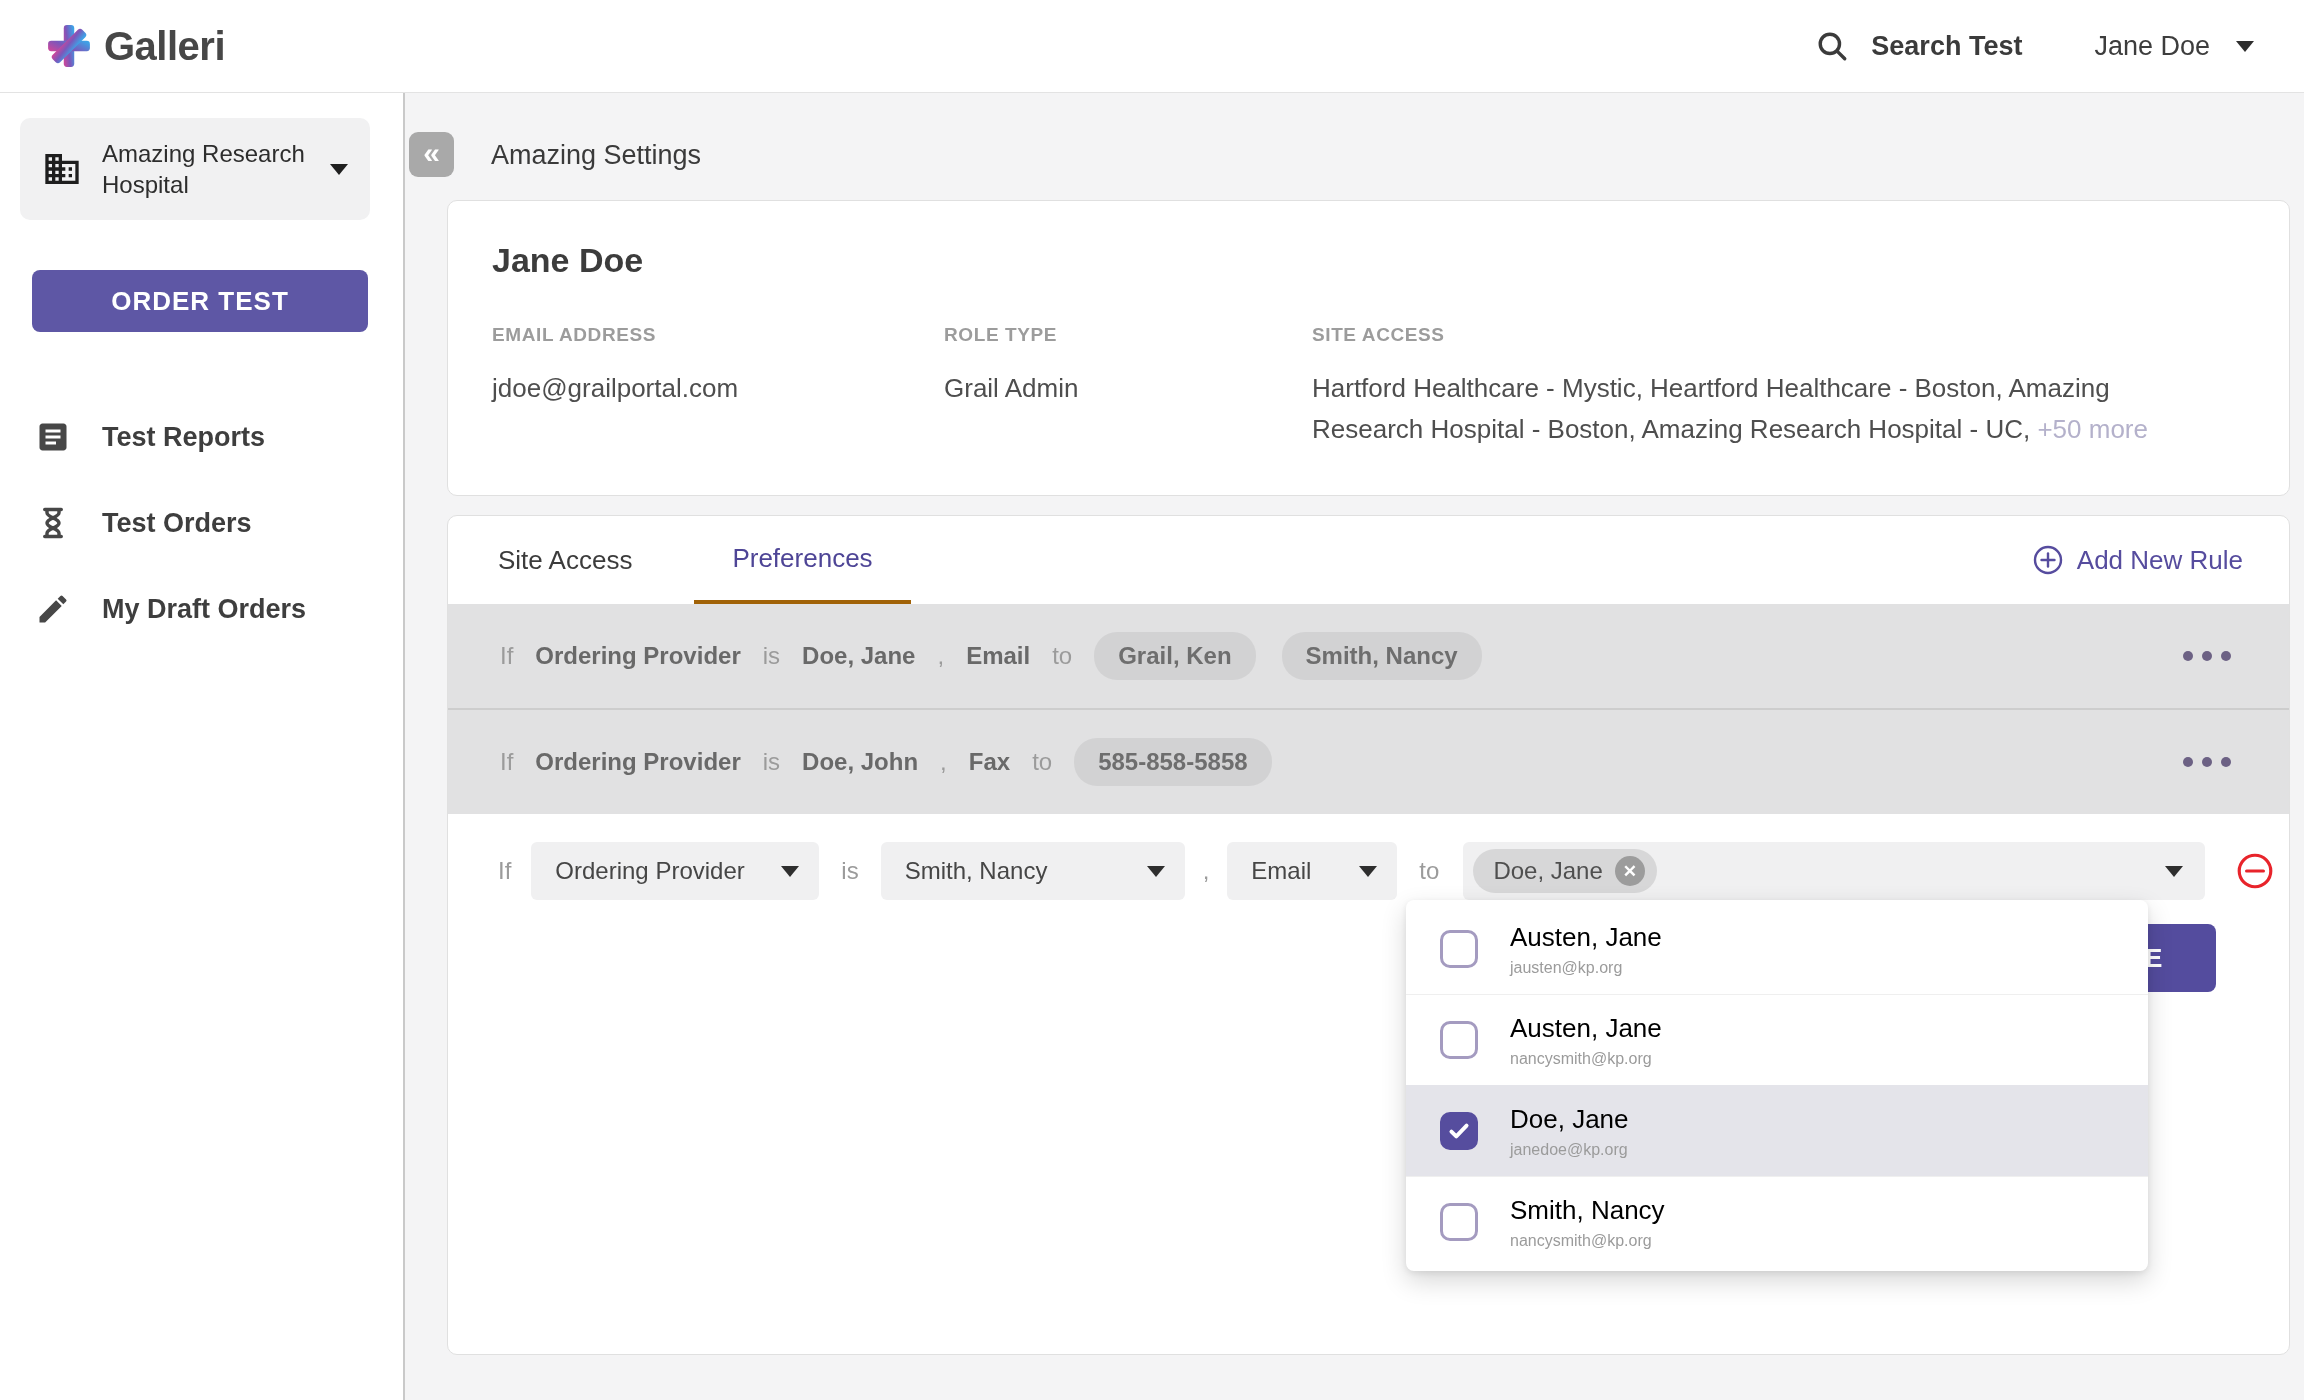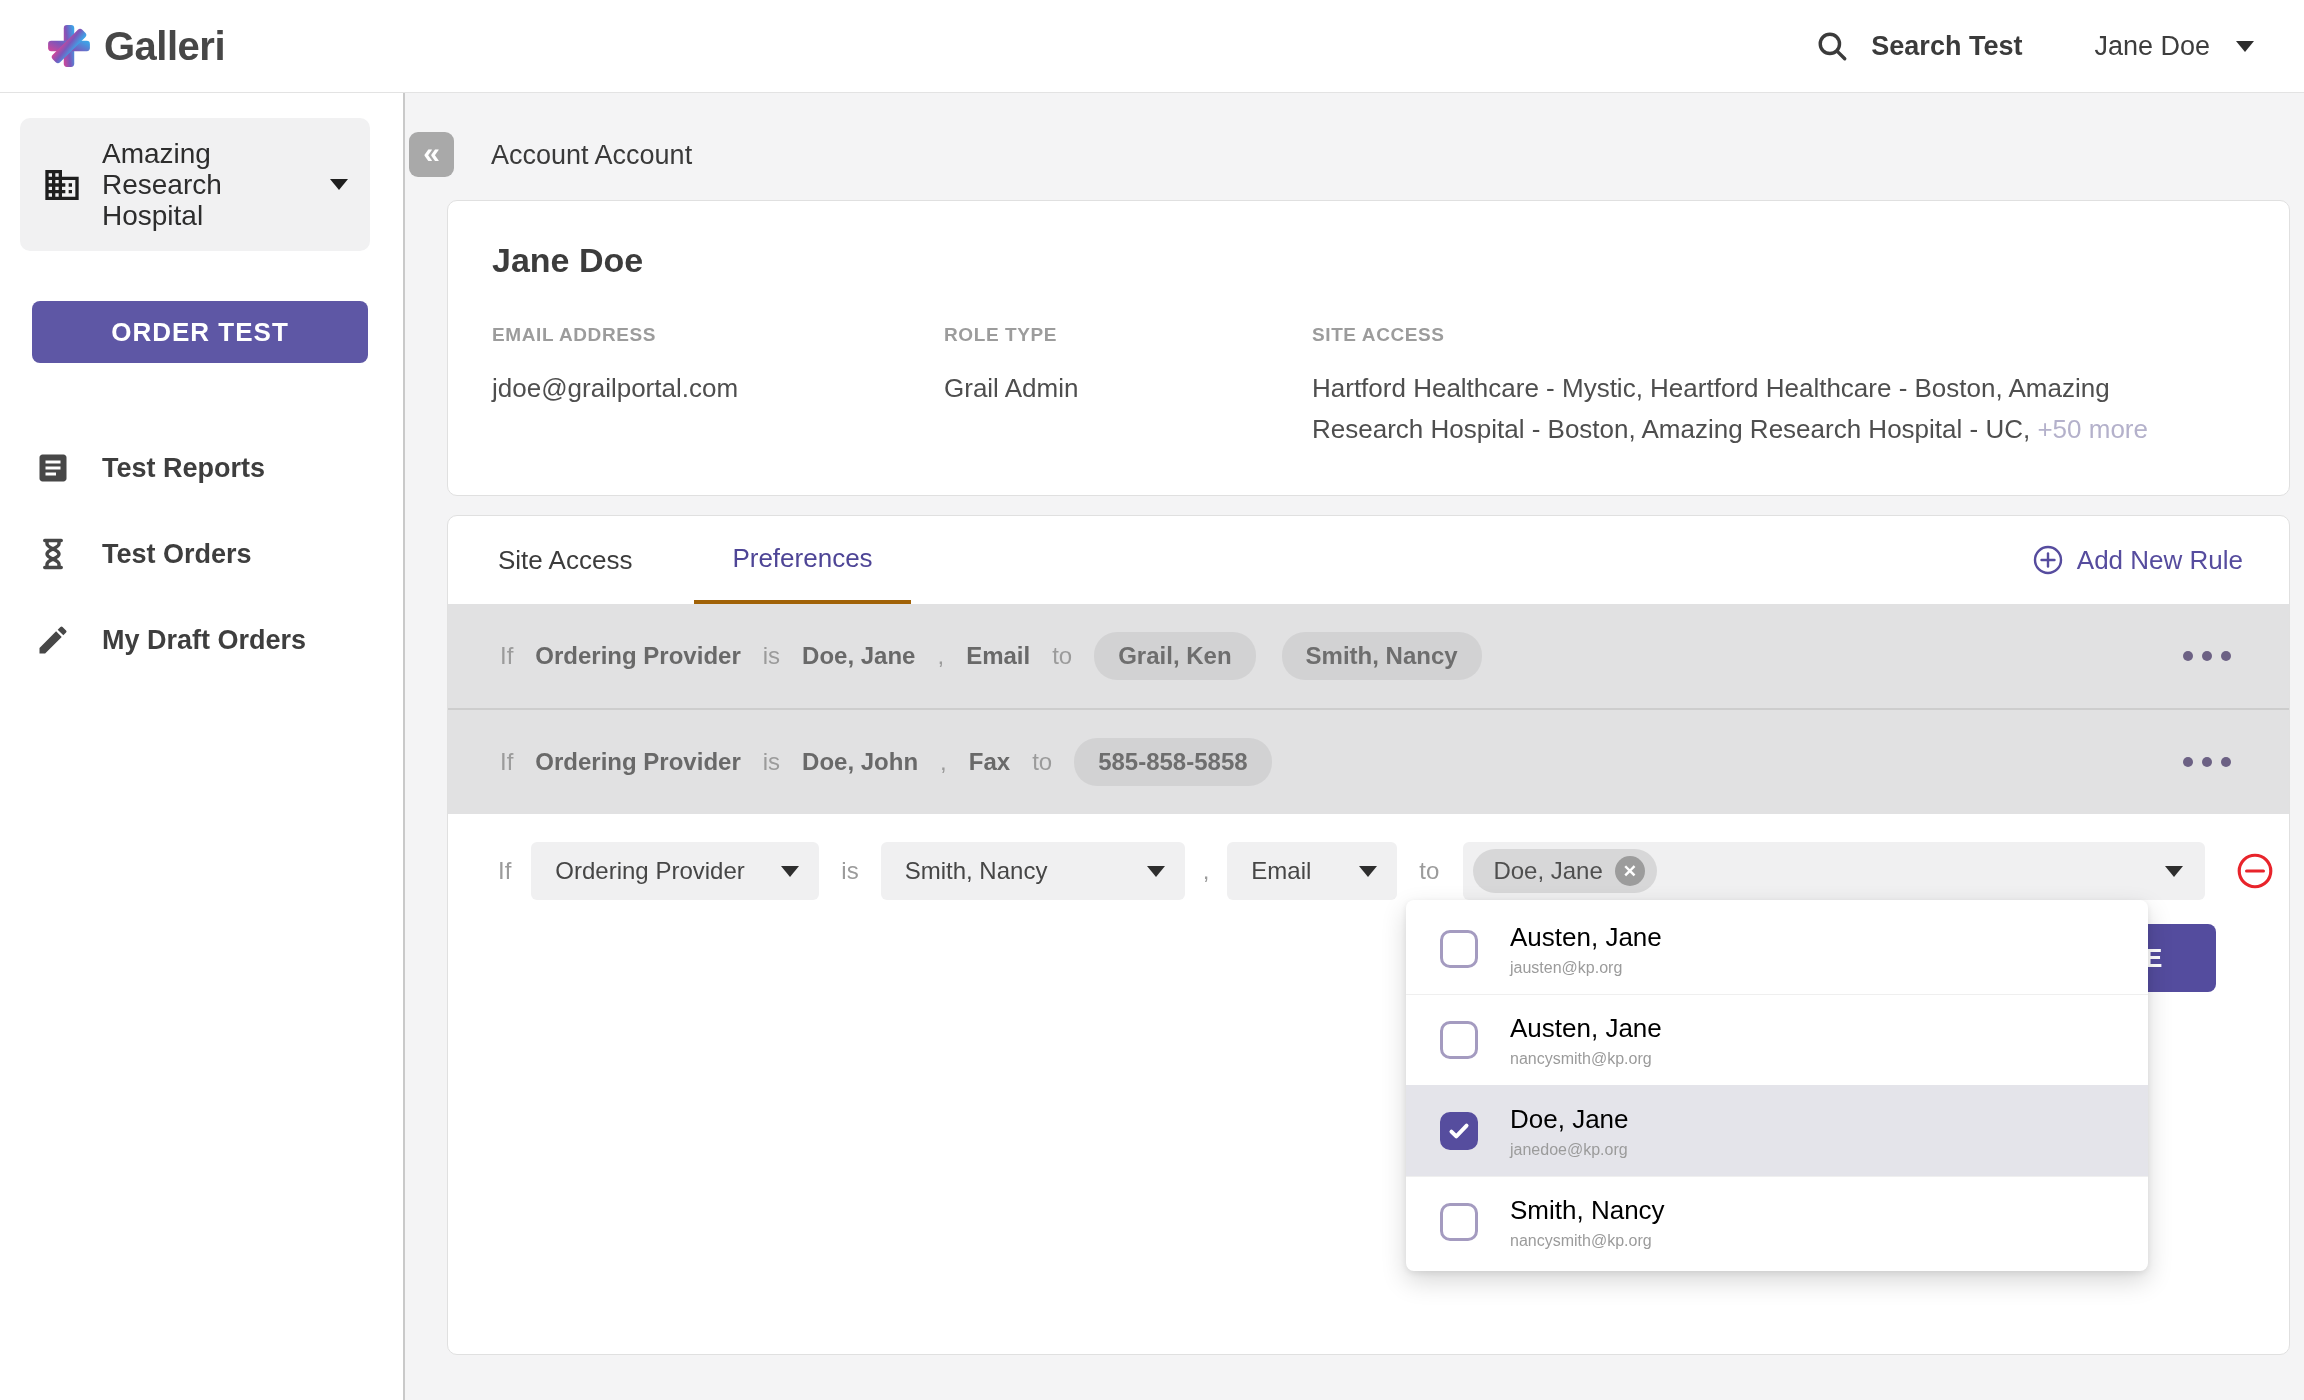--- a/index.html
+++ b/index.html
@@ -24,21 +24,21 @@
   .user-wrap .caret{margin-left:26px;}
   
   .sidebar{
     position:absolute;top:92px;left:0;width:403px;height:1308px;background:#fff;
     border-right:2px solid #c9c9c9;z-index:4;
   }
   .org-selector{
     margin:26px 0 0 20px;width:306px;background:#f1f1f2;border-radius:10px;
     padding:20px 22px;display:flex;align-items:center;cursor:pointer;
   }
-  .org-label{font-size:28px;line-height:31px;color:#2d2d2d;margin-left:20px;width:212px;}
+  .org-label{font-size:24px;line-height:31px;color:#2d2d2d;margin-left:20px;width:212px;}
   .org-selector .caret{margin-left:auto;border-top-color:#1f1f1f;}
   .order-test{
     margin:50px 0 0 32px;width:336px;height:62px;background:#5e57a5;border:none;border-radius:8px;
     color:#fff;font-size:26px;font-weight:700;letter-spacing:1px;cursor:pointer;
     display:flex;align-items:center;justify-content:center;font-family:"Liberation Sans",sans-serif;
   }
   .nav{margin-top:62px;}
   .nav-item{display:flex;align-items:center;height:86px;padding-left:34px;cursor:pointer;}
   .nav-item .icon{width:38px;height:38px;display:flex;align-items:center;justify-content:center;}
   .nav-label{font-size:27px;font-weight:700;color:#3e3e3e;margin-left:30px;}
@@ -205,21 +205,21 @@
           <path d="M3 17.25V21h3.75L17.81 9.94l-3.75-3.75L3 17.25zM20.71 7.04a.996.996 0 0 0 0-1.41l-2.34-2.34a.996.996 0 0 0-1.41 0l-1.83 1.83 3.75 3.75 1.83-1.83z"></path>
         </svg>
       </span>
       <span class="nav-label">My Draft Orders</span>
     </div>
   </div>
 </div>
 
 <div class="main">
   <div class="collapse-btn">«</div>
-  <div class="page-title">Account Account</div>
+  <div class="page-title">Amazing Settings</div>
 
   <div class="card card1">
     <div class="profile-name">Jane Doe</div>
     <div class="info-row">
       <div class="info-col-email">
         <div class="info-label">EMAIL ADDRESS</div>
         <div class="info-value">jdoe@grailportal.com</div>
       </div>
       <div class="info-col-role">
         <div class="info-label">ROLE TYPE</div>

